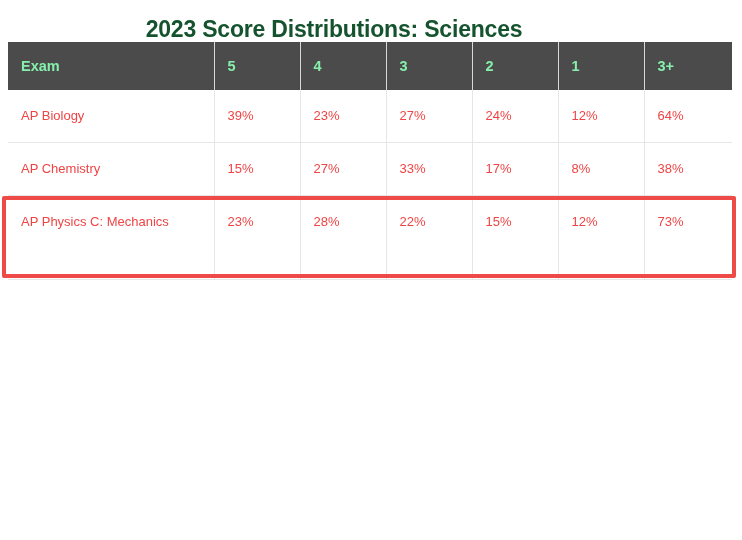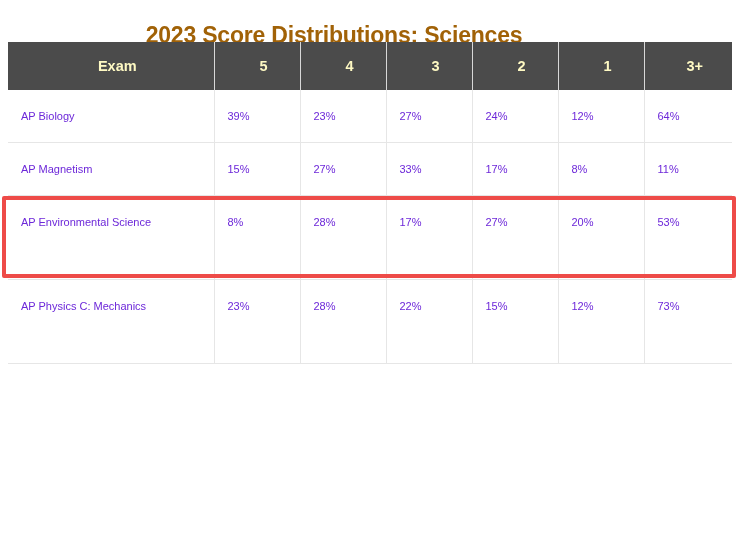--- a/index.html
+++ b/index.html
@@ -17,27 +17,27 @@
 
   .page {
     position: relative;
     width: 742px;
     height: 540px;
     background: #ffffff;
   }
 
   .page-title {
     position: absolute;
-    top: 19px;
+    top: 13px;
     left: 0;
     width: 668px;
     text-align: center;
     font-size: 23px;
     font-weight: bold;
-    color: #a16207;
+    color: #14532d;
     letter-spacing: -0.2px;
     line-height: 32px;
     white-space: nowrap;
   }
 
   .table-wrap {
     position: absolute;
     top: 42px;
     left: 8px;
     width: 724px;
@@ -48,38 +48,38 @@
     width: 724px;
     table-layout: fixed;
   }
 
   table.score-table col.c-exam  { width: 206px; }
   table.score-table col.c-score { width: 86px; }
   table.score-table col.c-last  { width: 88px; }
 
   thead th {
     background: #4b4b4b;
-    color: #fef9c3;
+    color: #86efac;
     font-size: 14.5px;
     font-weight: bold;
-    text-align: center;
+    text-align: left;
     padding: 16px 0 16px 13px;
     height: 19px;
     border-right: 1px solid #d8d8d8;
     vertical-align: middle;
     box-sizing: border-box;
   }
   thead th:last-child {
     border-right: none;
   }
 
   tbody td {
     background: #ffffff;
-    color: #6d28d9;
-    font-size: 11px;
+    color: #ef4444;
+    font-size: 13px;
     font-weight: normal;
     text-align: left;
     padding: 15px 8px 15px 13px;
     border-right: 1px solid #e6e6e6;
     border-bottom: 1px solid #e6e6e6;
     vertical-align: top;
     line-height: 22px;
     box-sizing: border-box;
   }
   tbody td:last-child {
@@ -148,38 +148,29 @@
           <td class="exam-cell">AP Biology</td>
           <td>39%</td>
           <td>23%</td>
           <td>27%</td>
           <td>24%</td>
           <td>12%</td>
           <td>64%</td>
         </tr>
 
         <tr class="short">
-          <td class="exam-cell">AP Magnetism</td>
+          <td class="exam-cell">AP Chemistry</td>
           <td>15%</td>
           <td>27%</td>
           <td>33%</td>
           <td>17%</td>
           <td>8%</td>
-          <td>11%</td>
+          <td>38%</td>
         </tr>
 
-        <tr class="tall">
-          <td class="exam-cell">AP Environmental Science</td>
-          <td>8%</td>
-          <td>28%</td>
-          <td>17%</td>
-          <td>27%</td>
-          <td>20%</td>
-          <td>53%</td>
-        </tr>
 
 
 
 
         <tr class="tall">
           <td class="exam-cell">AP Physics C: Mechanics</td>
           <td>23%</td>
           <td>28%</td>
           <td>22%</td>
           <td>15%</td>

